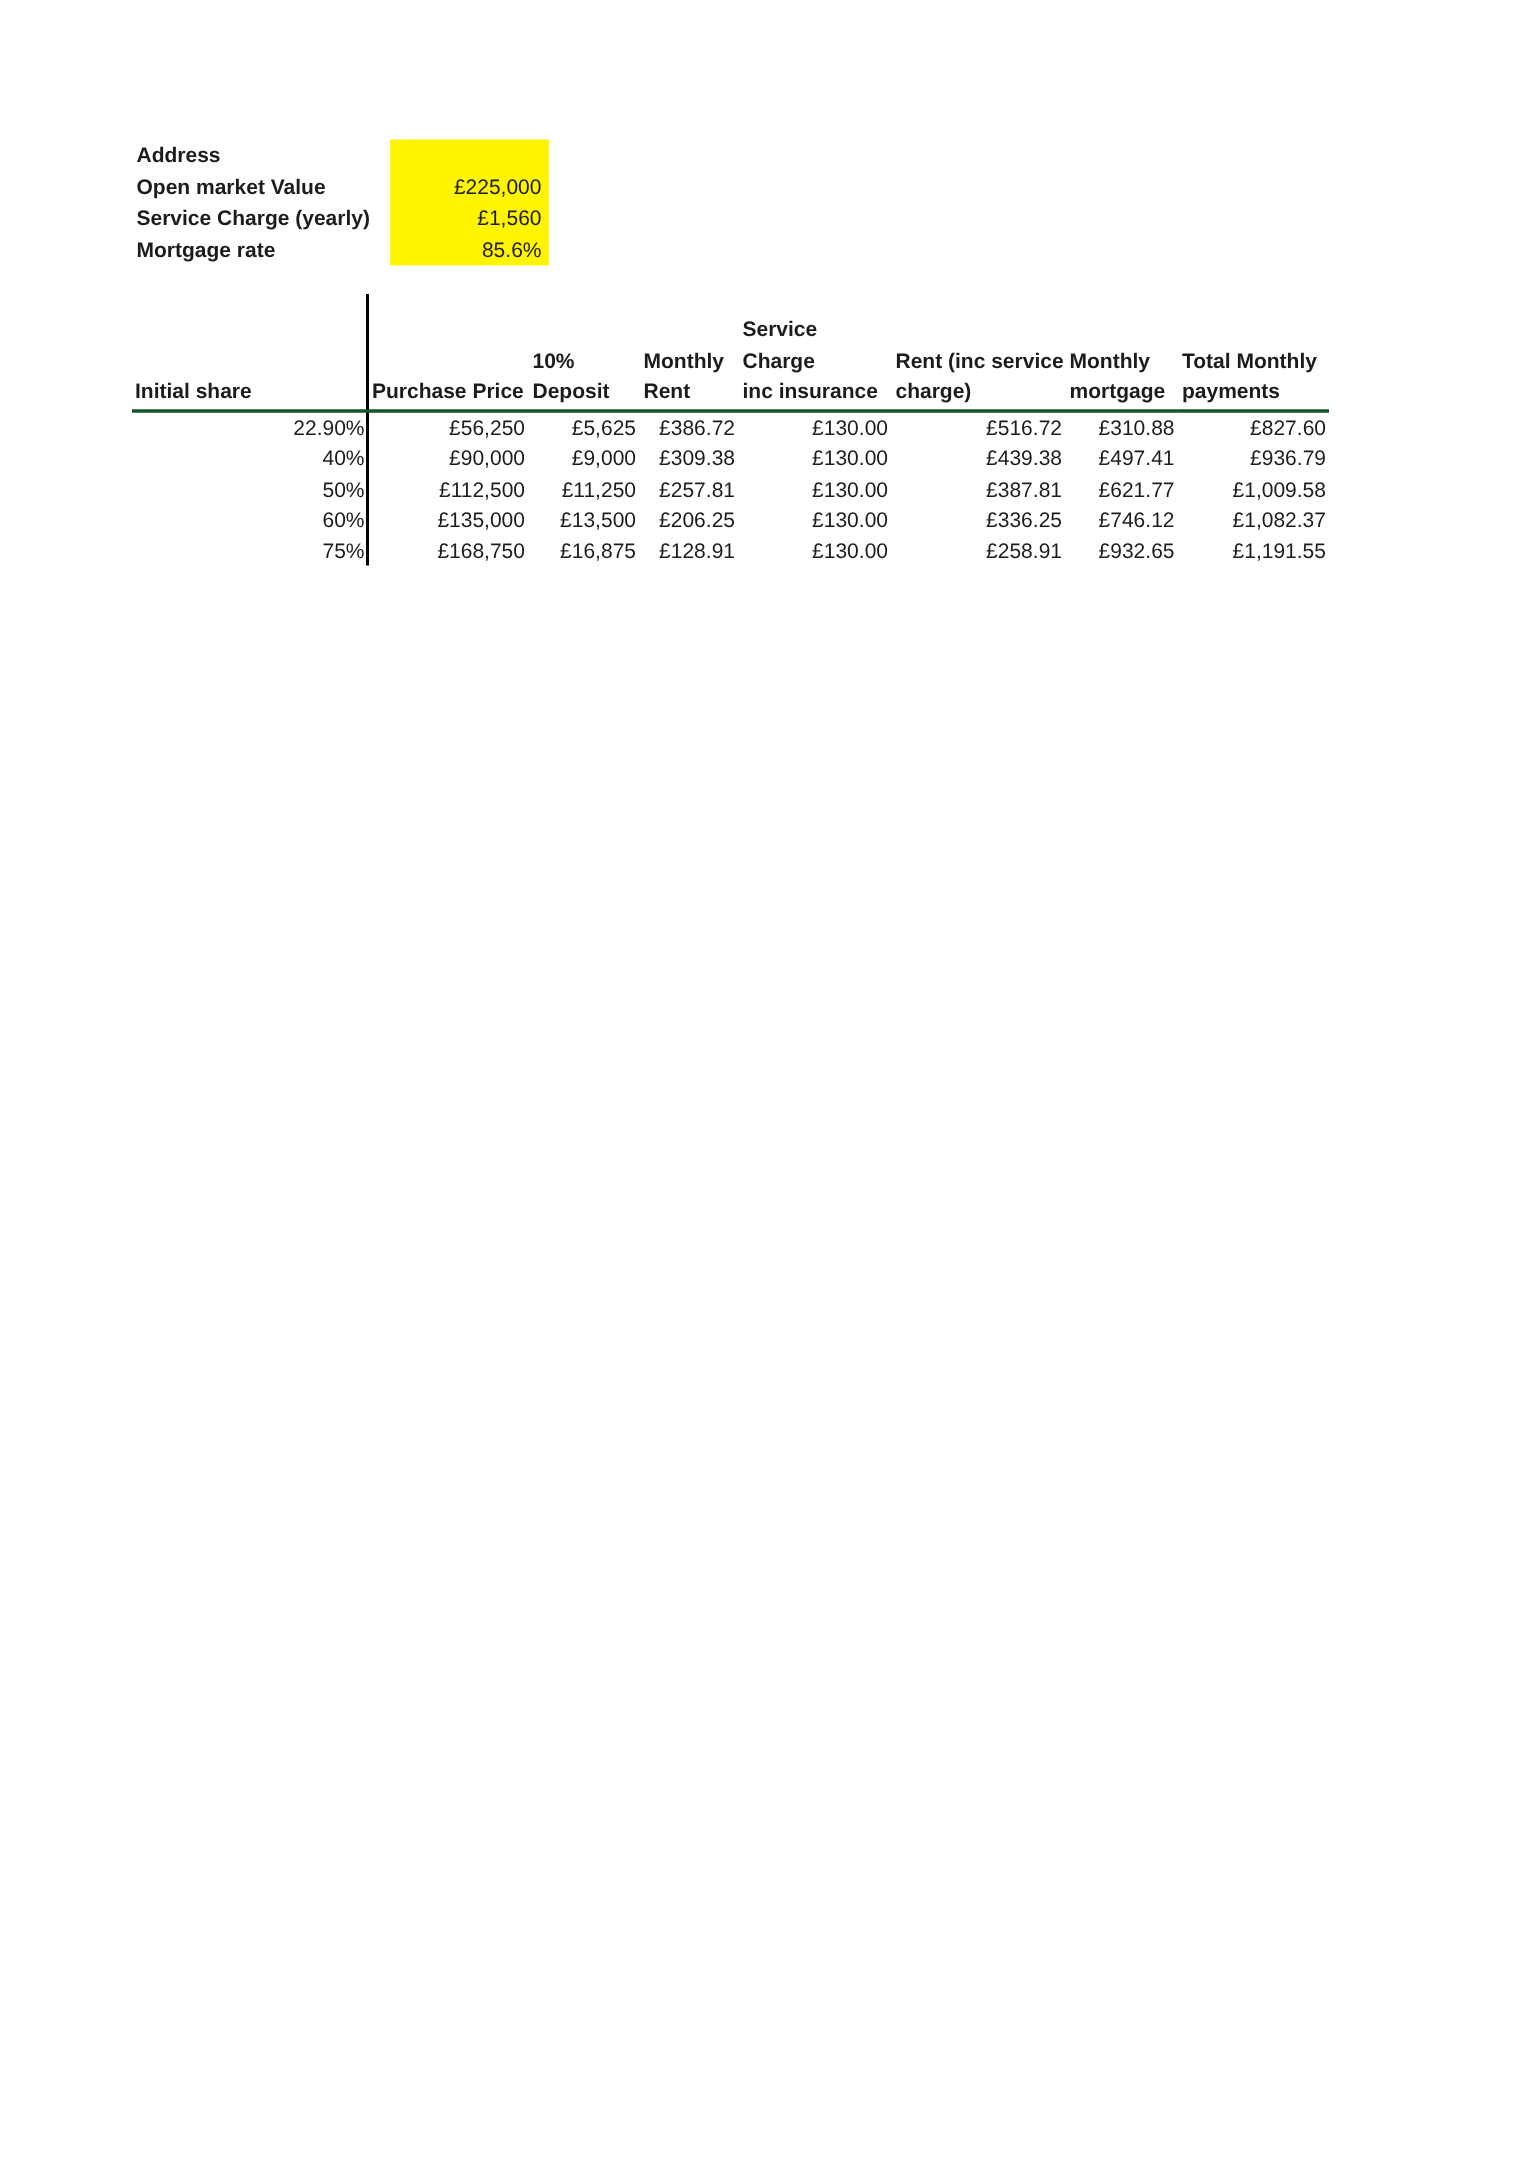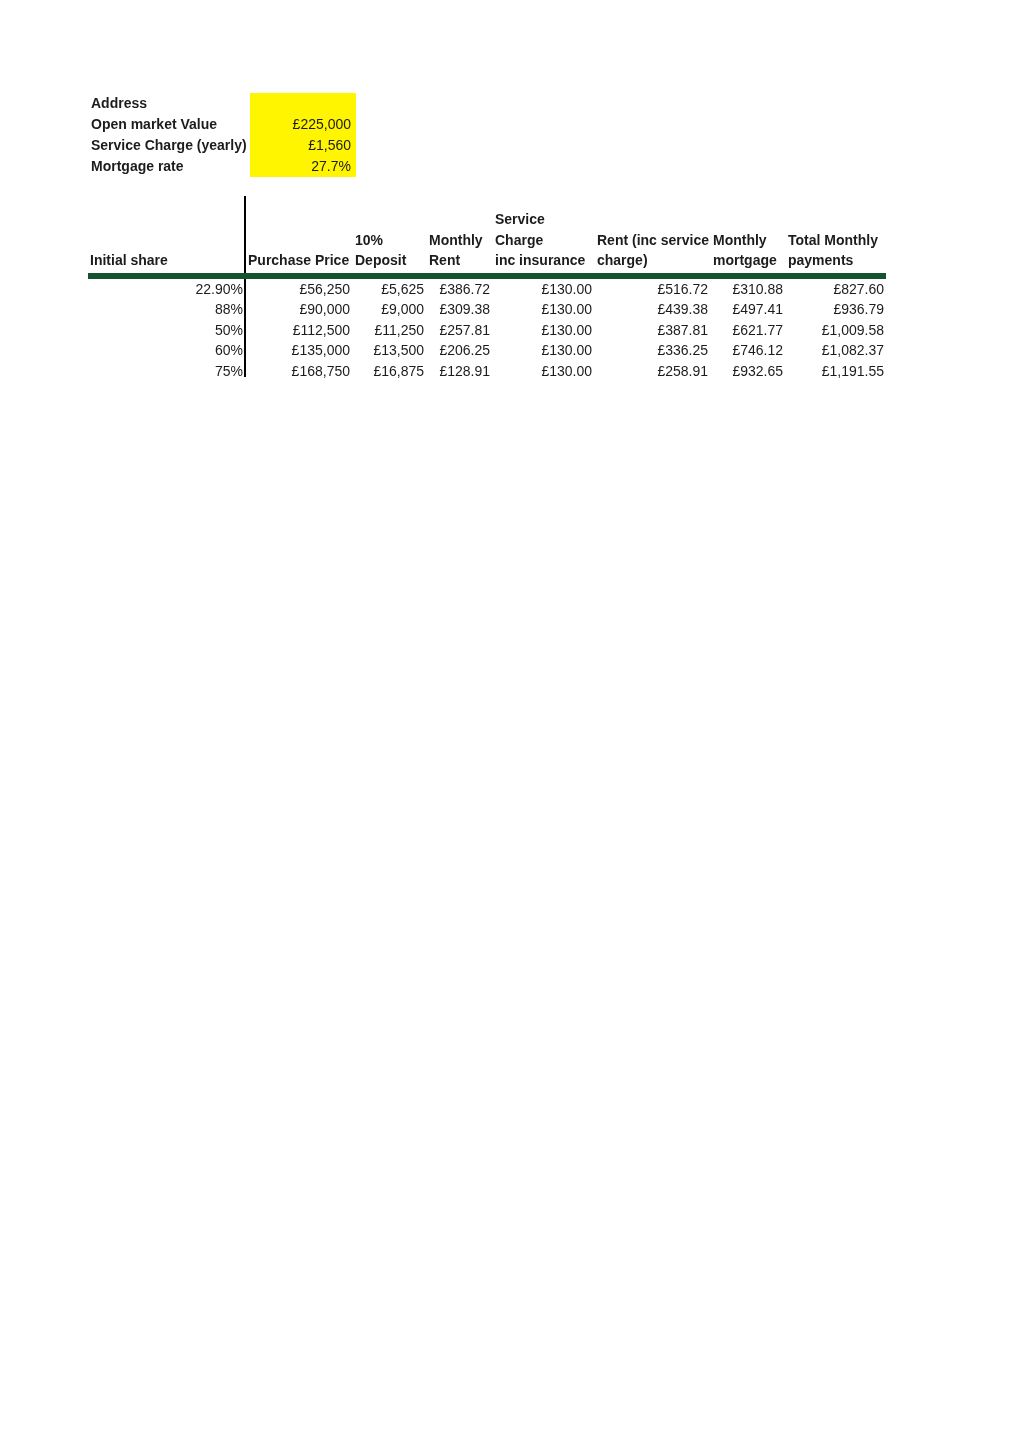--- a/index.html
+++ b/index.html
@@ -22,21 +22,21 @@
   }
   .info-label {
     height: 21px;
     line-height: 21px;
     font-size: 14px;
     font-weight: bold;
     white-space: nowrap;
   }
   .highlight-box {
     position: absolute;
-    left: 250px;
+    left: 260px;
     top: 93px;
     width: 106px;
     height: 84px;
   }
   .highlight-val {
     height: 21px;
     line-height: 21px;
     font-size: 14px;
     text-align: right;
     padding-right: 5px;
@@ -68,21 +68,21 @@
   .sheet-table col.c6 { width: 116px; }
   .sheet-table col.c7 { width: 75px; }
   .sheet-table col.c8 { width: 101px; }
   .sheet-table th {
     font-weight: bold;
     text-align: left;
     vertical-align: bottom;
     white-space: pre-line;
     line-height: 20.5px;
     padding: 0 0 2px 3px;
-    border-bottom: 6px solid #14532d;
+    border-bottom: 2px solid #14532d;
   }
   .sheet-table th:first-child { padding-left: 2px; }
   .sheet-table td {
     text-align: right;
     height: 20.5px;
     line-height: 20.5px;
     padding: 0 2px 0 0;
     white-space: nowrap;
   }
 </style>
@@ -95,21 +95,21 @@
     <div class="info-label">Address</div>
     <div class="info-label">Open market Value</div>
     <div class="info-label">Service Charge (yearly)</div>
     <div class="info-label">Mortgage rate</div>
   </div>
 
   <div class="highlight-box" style="background: rgb(255, 245, 0);">
     <div class="highlight-val"></div>
     <div class="highlight-val">£225,000</div>
     <div class="highlight-val">£1,560</div>
-    <div class="highlight-val">27.7%</div>
+    <div class="highlight-val">85.6%</div>
   </div>
 
   <div class="vline"></div>
 
   <table class="sheet-table">
     <colgroup>
       <col class="c1">
         <col class="c2">
         <col class="c3">
         <col class="c4">
@@ -141,21 +141,21 @@
           <td>22.90%</td>
           <td>£56,250</td>
           <td>£5,625</td>
           <td>£386.72</td>
           <td>£130.00</td>
           <td>£516.72</td>
           <td>£310.88</td>
           <td>£827.60</td>
         </tr>
         <tr>
-          <td>88%</td>
+          <td>40%</td>
           <td>£90,000</td>
           <td>£9,000</td>
           <td>£309.38</td>
           <td>£130.00</td>
           <td>£439.38</td>
           <td>£497.41</td>
           <td>£936.79</td>
         </tr>
         <tr>
           <td>50%</td>

